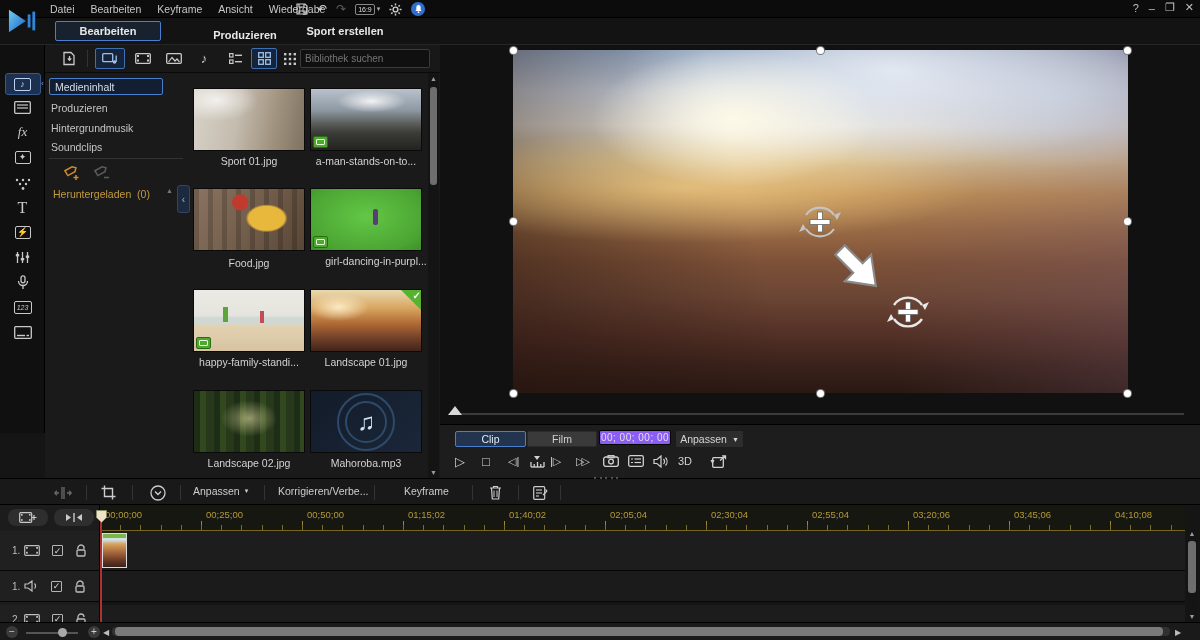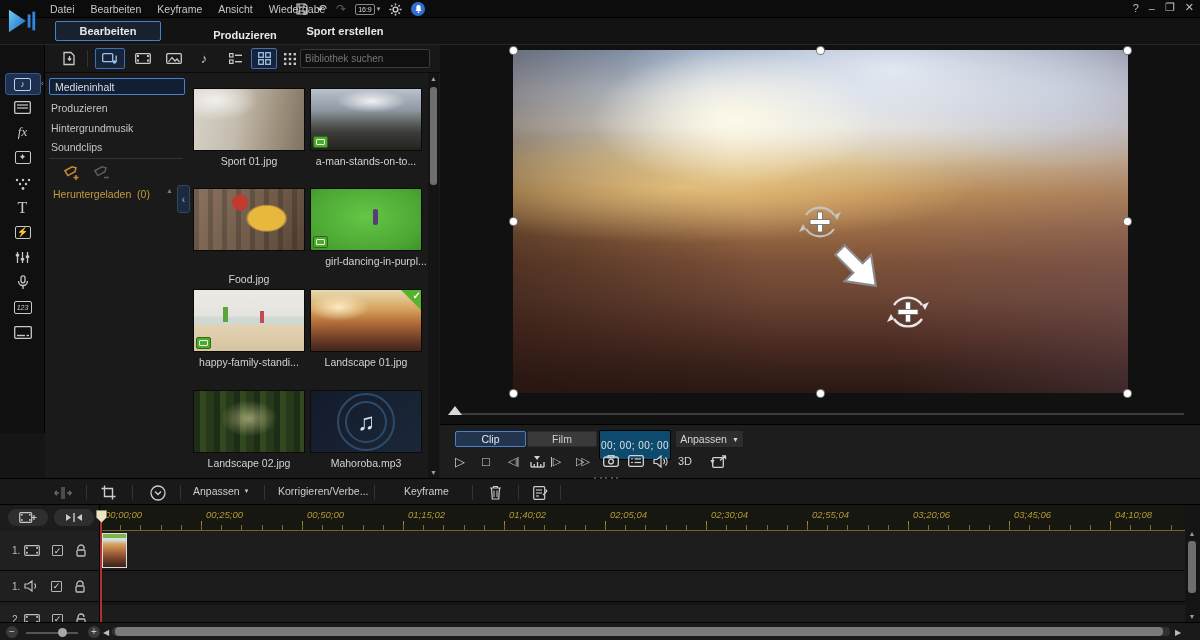--- a/index.html
+++ b/index.html
@@ -41,21 +41,21 @@
   
   #library { left:45px; top:45px; width:395px; height:433px; background:#1a1a1a; }
   #lib-toolbar { position:absolute; left:0; top:0; width:395px; height:28px; background:#181818; border-bottom:1px solid #0a0a0a; }
   .lt-btn { position:absolute; top:3px; height:21px; display:flex; align-items:center; justify-content:center; border-radius:2px; color:#c9c9c9; }
   .lt-sel { border:1px solid #3f6fb5; background:#16243a; }
   .vsep { position:absolute; top:5px; width:1px; height:17px; background:#333; }
   #search-box { position:absolute; left:255px; top:4px; width:130px; height:19px; background:#101010; border:1px solid #3a3a3a; border-radius:2px; display:flex; align-items:center; }
   #search-box input { flex:1; background:transparent; border:none; outline:none; color:#a8a8a8; font-size:10px; padding:0 4px; font-family:"Liberation Sans", sans-serif; }
   
   .cat { position:absolute; left:6px; width:130px; font-size:10.5px; color:#c4c4c4; }
-  #cat-sel { position:absolute; left:4px; top:33px; width:136px; height:17px; border:1px solid #4a7fd0; background:#121f33; border-radius:2px; display:flex; align-items:center; }
+  #cat-sel { position:absolute; left:4px; top:33px; width:114px; height:17px; border:1px solid #4a7fd0; background:#121f33; border-radius:2px; display:flex; align-items:center; }
   #cat-sel span { padding-left:5px; font-size:10.5px; color:#d6dde8; }
   #cat-sep { position:absolute; left:4px; top:113px; width:134px; height:1px; background:#333; }
   #downloaded { position:absolute; left:8px; top:143px; font-size:10.5px; color:#c49a3e; }
   #collapse-btn { position:absolute; left:132px; top:140px; width:13px; height:28px; background:#1c2a40; border:1px solid #33455f; border-radius:3px; color:#9db8d8; font-size:10px; display:flex; align-items:center; justify-content:center; }
   #catscroll-up { position:absolute; left:121px; top:142px; color:#777; font-size:7px; }
   
   .thumb { position:absolute; width:112px; height:63px; border:1px solid #0a0a0a; overflow:hidden; }
   .tlabel { position:absolute; width:118px; text-align:center; font-size:10.5px; color:#d2d2d2; white-space:nowrap; overflow:hidden; }
   .vbadge { position:absolute; left:2px; bottom:2px; width:15px; height:12px; background:#4da82e; border:1px solid #2a6b18; border-radius:2px; display:flex; align-items:center; justify-content:center; }
   .vbadge i { display:block; width:9px; height:6px; border:1px solid #eafbe2; border-radius:1px; }
@@ -97,21 +97,21 @@
   }
   .handle { position:absolute; width:7px; height:7px; background:#fff; border-radius:50%; box-shadow:0 0 0 1px #7a7a7a; z-index:5; }
   .rotatectl { position:absolute; width:46px; height:46px; z-index:4; }
   #cursor-arrow { position:absolute; left:385px; top:190px; z-index:6; }
   #seekbar { position:absolute; left:16px; top:368px; width:728px; height:2px; background:#3c3c3c; }
   #seek-thumb { position:absolute; left:8px; top:361px; width:0; height:0; border-left:7px solid transparent; border-right:7px solid transparent; border-bottom:9px solid #d8d8d8; }
   #pcontrols { position:absolute; left:0; top:379px; width:760px; height:54px; background:#1d1d1d; border-top:1px solid #000; }
   .pbtn { position:absolute; top:6px; height:16px; display:flex; align-items:center; justify-content:center; font-size:10.5px; border-radius:2px; }
   #btn-clip { left:15px; width:71px; background:#23344e; border:1px solid #4a7fd0; color:#e2e9f2; }
   #btn-film { left:87px; width:70px; background:#3a3a3a; border:1px solid #2a2a2a; color:#cfcfcf; }
-  #timecode { left:159px; width:72px; top:5px; height:30px; background:#0c4a6e; border:1px solid #000; color:#e2e2e2; font-size:10px; letter-spacing:0.5px; }
+  #timecode { left:159px; width:72px; top:5px; height:15px; background:#8b5cf6; border:1px solid #000; color:#e2e2e2; font-size:10px; letter-spacing:0.5px; }
   #fit-btn { left:235px; width:69px; top:5px; height:18px; background:#2d2d2d; border:1px solid #1c1c1c; color:#d5d5d5; gap:5px; }
   .tr-ico { position:absolute; top:27px; height:18px; display:flex; align-items:center; justify-content:center; color:#d2d2d2; font-size:13px; }
 
   
   #tl-toolbar { left:0; top:478px; width:1200px; height:27px; background:#191919; border-top:1px solid #000; border-bottom:1px solid #000; }
   .tb-label { position:absolute; top:6px; font-size:10.5px; color:#cdcdcd; display:flex; align-items:center; gap:5px; }
   .tb-ico { position:absolute; top:5px; height:17px; display:flex; align-items:center; justify-content:center; }
   .tb-sep { position:absolute; top:6px; width:1px; height:15px; background:#333; }
   #grip-dots { position:absolute; left:594px; top:-2px; width:24px; display:flex; justify-content:space-between; }
   #grip-dots i { width:2px; height:2px; background:#666; border-radius:50%; }
@@ -119,21 +119,21 @@
   
   #timeline { left:0; top:505px; width:1200px; height:135px; background:#151515; }
   #tl-headcol { position:absolute; left:0; top:0; width:100px; height:117px; background:#1c1c1c; border-right:1px solid #000; }
   .tl-tool { position:absolute; top:4px; width:40px; height:17px; background:#2e2e2e; border-radius:8px; display:flex; align-items:center; justify-content:center; }
   #ruler { position:absolute; left:100px; top:0; width:1085px; height:26px; background:#171712; border-bottom:1px solid #756424; overflow:hidden;
     background-image:
       repeating-linear-gradient(90deg, #7d6d28 0 1px, transparent 1px 20.2px),
       repeating-linear-gradient(90deg, #9a8733 0 1px, transparent 1px 101px);
     background-size:100% 5px, 100% 9px;
     background-position:left bottom, left bottom;
-    background-repeat:no-repeat;font-style:italic; }
+    background-repeat:no-repeat; }
   .rlabel { position:absolute; top:4px; font-size:9.5px; color:#b39a35; }
   .lane { position:absolute; left:100px; width:1085px; background:#1d1d1d; border-bottom:1px solid #060606; }
   .lane-head { position:absolute; left:0; width:100px; background:#202020; border-bottom:1px solid #060606; border-right:1px solid #000; display:flex; align-items:center; }
   .tnum { font-size:10px; color:#bdbdbd; margin-left:12px; width:12px; }
   .chk { width:11px; height:11px; border:1.4px solid #b5b5b5; border-radius:1px; display:flex; align-items:center; justify-content:center; font-size:9px; color:#ddd; margin-left:12px; }
   #playhead-flag { position:absolute; left:96px; top:5px; z-index:8; }
   #playhead-line { position:absolute; left:100px; top:7px; width:2px; height:110px; background:#b23030; z-index:7; }
   #tl-clip { position:absolute; left:102px; top:28px; width:25px; height:35px; border:1px solid #ddd; z-index:6;
     background: linear-gradient(180deg,#cfe0e8 0%,#cfe0e8 18%,#d8a55f 30%,#a8683c 55%,#6a3a26 80%,#3a211a 100%); }
   #tl-clip i { position:absolute; left:0; top:0; width:100%; height:4px; background:#7ab648; display:block; }
@@ -409,21 +409,21 @@
     <div class="tlabel" style="left:145px;top:110px">Sport 01.jpg</div>
 
     <div class="thumb art-mountain" style="left:265px;top:43px">
         <span class="vbadge">
           <i></i>
         </span>
       </div>
     <div class="tlabel" style="left:262px;top:110px">a-man-stands-on-to...</div>
 
     <div class="thumb art-food" style="left:148px;top:143px"></div>
-    <div class="tlabel" style="left:145px;top:228px">Food.jpg</div>
+    <div class="tlabel" style="left:145px;top:212px">Food.jpg</div>
 
     <div class="thumb art-green" style="left:265px;top:143px">
         <span class="fig-purple"></span>
         <span class="vbadge">
           <i></i>
         </span>
       </div>
     <div class="tlabel" style="left:272px;top:210px">girl-dancing-in-purpl...</div>
 
     <div class="thumb art-beach" style="left:148px;top:244px">

